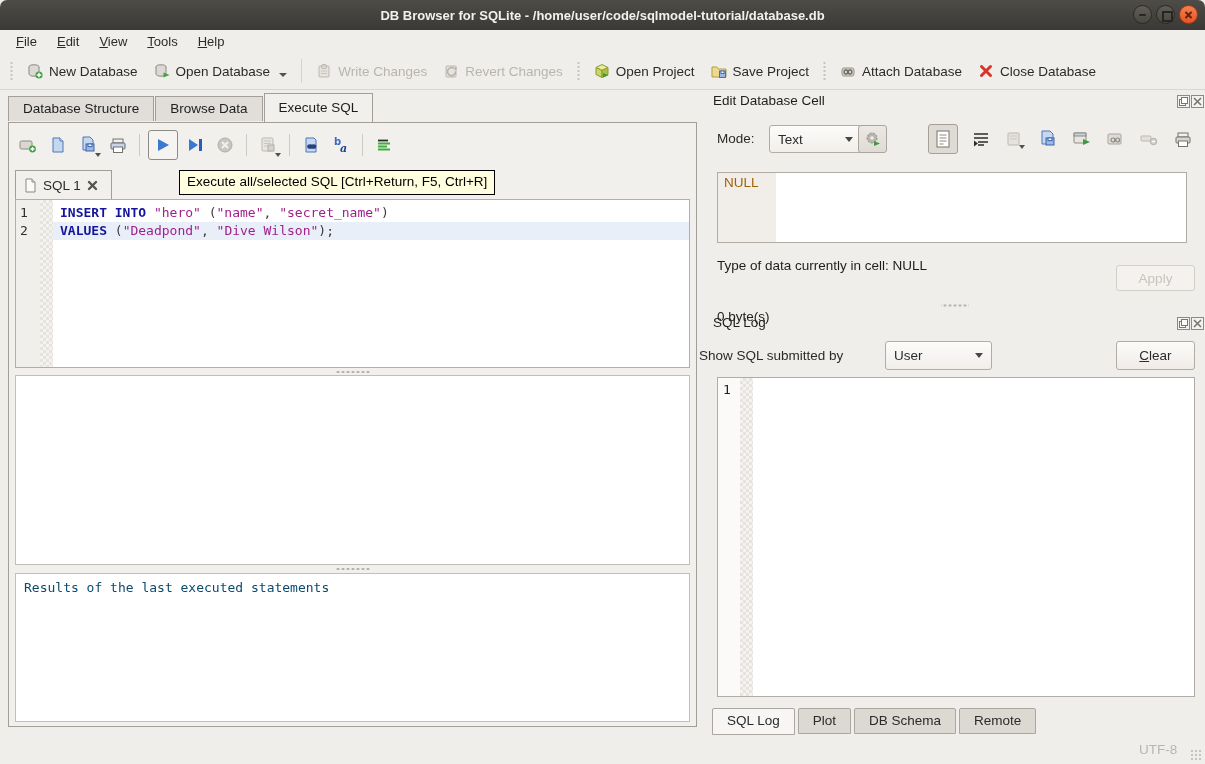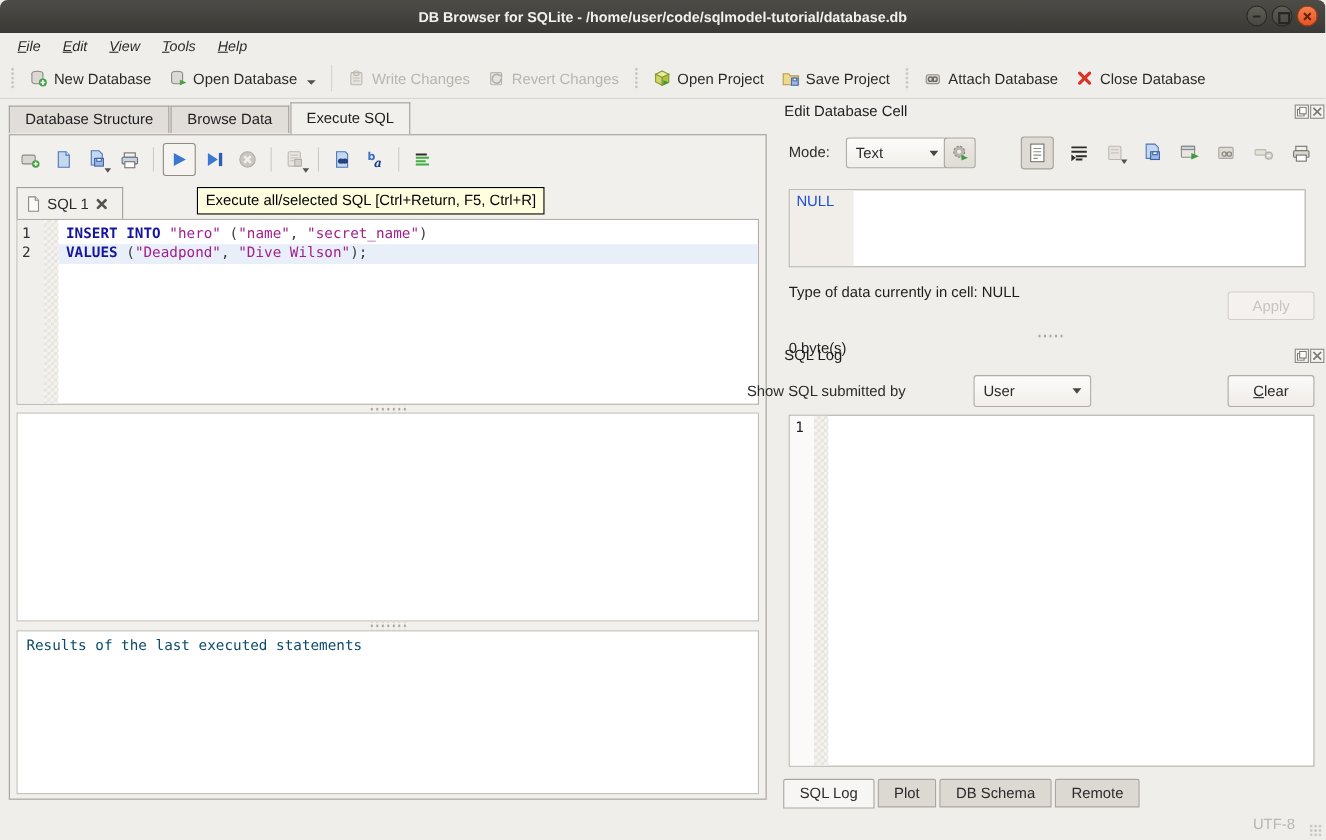--- a/index.html
+++ b/index.html
@@ -26,21 +26,21 @@
   .wb-close { background:linear-gradient(#f3814f,#e65425); border-color:#a23a12; }
   .wb-close::before, .wb-close::after {
     content:""; position:absolute; left:4px; right:4px; top:8px; height:2px; background:#6b2008; border-radius:1px;
   }
   .wb-close::before { transform:rotate(45deg); }
   .wb-close::after  { transform:rotate(-45deg); }
 
   
   .menubar { position:absolute; left:0; top:30px; width:1205px; height:23px;
              display:flex; align-items:center; padding-left:6px; background:#f0eeeb; }
-  .menu-item { display:block; padding:15px 10px; cursor:default;font-style:italic; }
+  .menu-item { display:block; padding:15px 10px; cursor:default; }
   .menu-item::first-letter { text-decoration:underline; }
 
   
   .toolbar { position:absolute; left:0; top:53px; width:1205px; height:37px;
              display:flex; align-items:center; padding-left:4px;
              border-bottom:1px solid #d9d5cf; background:#f0eeeb; }
   .tb-handle { width:5px; height:22px; margin:0 5px;
       background:radial-gradient(circle,#c7c3bc 1px,transparent 1.3px);
       background-size:4px 4px; background-position:center; }
   .tb-sep { width:1px; height:24px; background:#d6d2cc; margin:0 6px; }
@@ -122,21 +122,21 @@
   .gear-btn { position:absolute; left:858px; top:125px; width:29px; height:28px;
               border:1px solid #aaa59e; border-radius:3px; background:linear-gradient(#ece9e4,#dfdbd5);
               display:flex; align-items:center; justify-content:center; }
   .cell-icons { position:absolute; left:928px; top:123px; width:266px; height:32px;
                 display:flex; align-items:center; justify-content:space-between; }
   .cicon { width:22px; height:22px; display:flex; align-items:center; justify-content:center; position:relative; }
   .cicon.pressed { width:30px; height:30px; border:1px solid #a59f98; border-radius:3px; background:#dedad4; }
 
   .null-editor { position:absolute; left:717px; top:172px; width:470px; height:71px;
                  border:1px solid #b1aca5; background:#fff; display:flex; }
-  .null-gutter { width:58px; background:#f1eeea; font-size:13.5px; color:#1d4ed8; padding:2px 0 0 6px; }
+  .null-gutter { width:58px; background:#f1eeea; font-size:13.5px; color:#a16207; padding:2px 0 0 6px; }
 
   .info-text { position:absolute; font-size:13.5px; color:#1e1e1e; }
 
   .v-split-dots { position:absolute; width:28px; height:5px;
       background:radial-gradient(circle,#a9a49e 1px,transparent 1.3px);
       background-size:5px 4px; background-position:center; }
 
   .log-editor { position:absolute; left:717px; top:377px; width:478px; height:320px;
                 border:1px solid #b1aca5; background:#fff; display:flex; }
   .log-gutter { width:22px; background:#fbfaf8; color:#1e1e1e; font-family:"DejaVu Sans Mono", monospace;
@@ -484,21 +484,21 @@
       <rect x="0.5" y="2.5" width="6" height="6" fill="#fff" stroke="#7a766f"></rect>
       <rect x="2.5" y="0.5" width="6" height="6" fill="#fff" stroke="#7a766f"></rect>
     </svg>
 </div>
 <div class="dock-btn" style="left:1191px; top:317px;">
   <svg width="9" height="9">
       <path d="M1 1l7 7M8 1L1 8" stroke="#7a766f" stroke-width="1.6"></path>
     </svg>
 </div>
 
-<div class="field-label" style="left:679px; top:348px;">Show SQL submitted by</div>
+<div class="field-label" style="left:699px; top:348px;">Show SQL submitted by</div>
 <div class="combo" style="left:885px; top:341px; width:107px; height:29px;">
   <span>User</span>
   <div class="caret-down"></div>
 </div>
 <div class="btn" style="left:1116px; top:341px; width:79px; height:29px;">
   <span class="fl">Clear</span>
 </div>
 
 <div class="log-editor">
   <div class="log-gutter">

